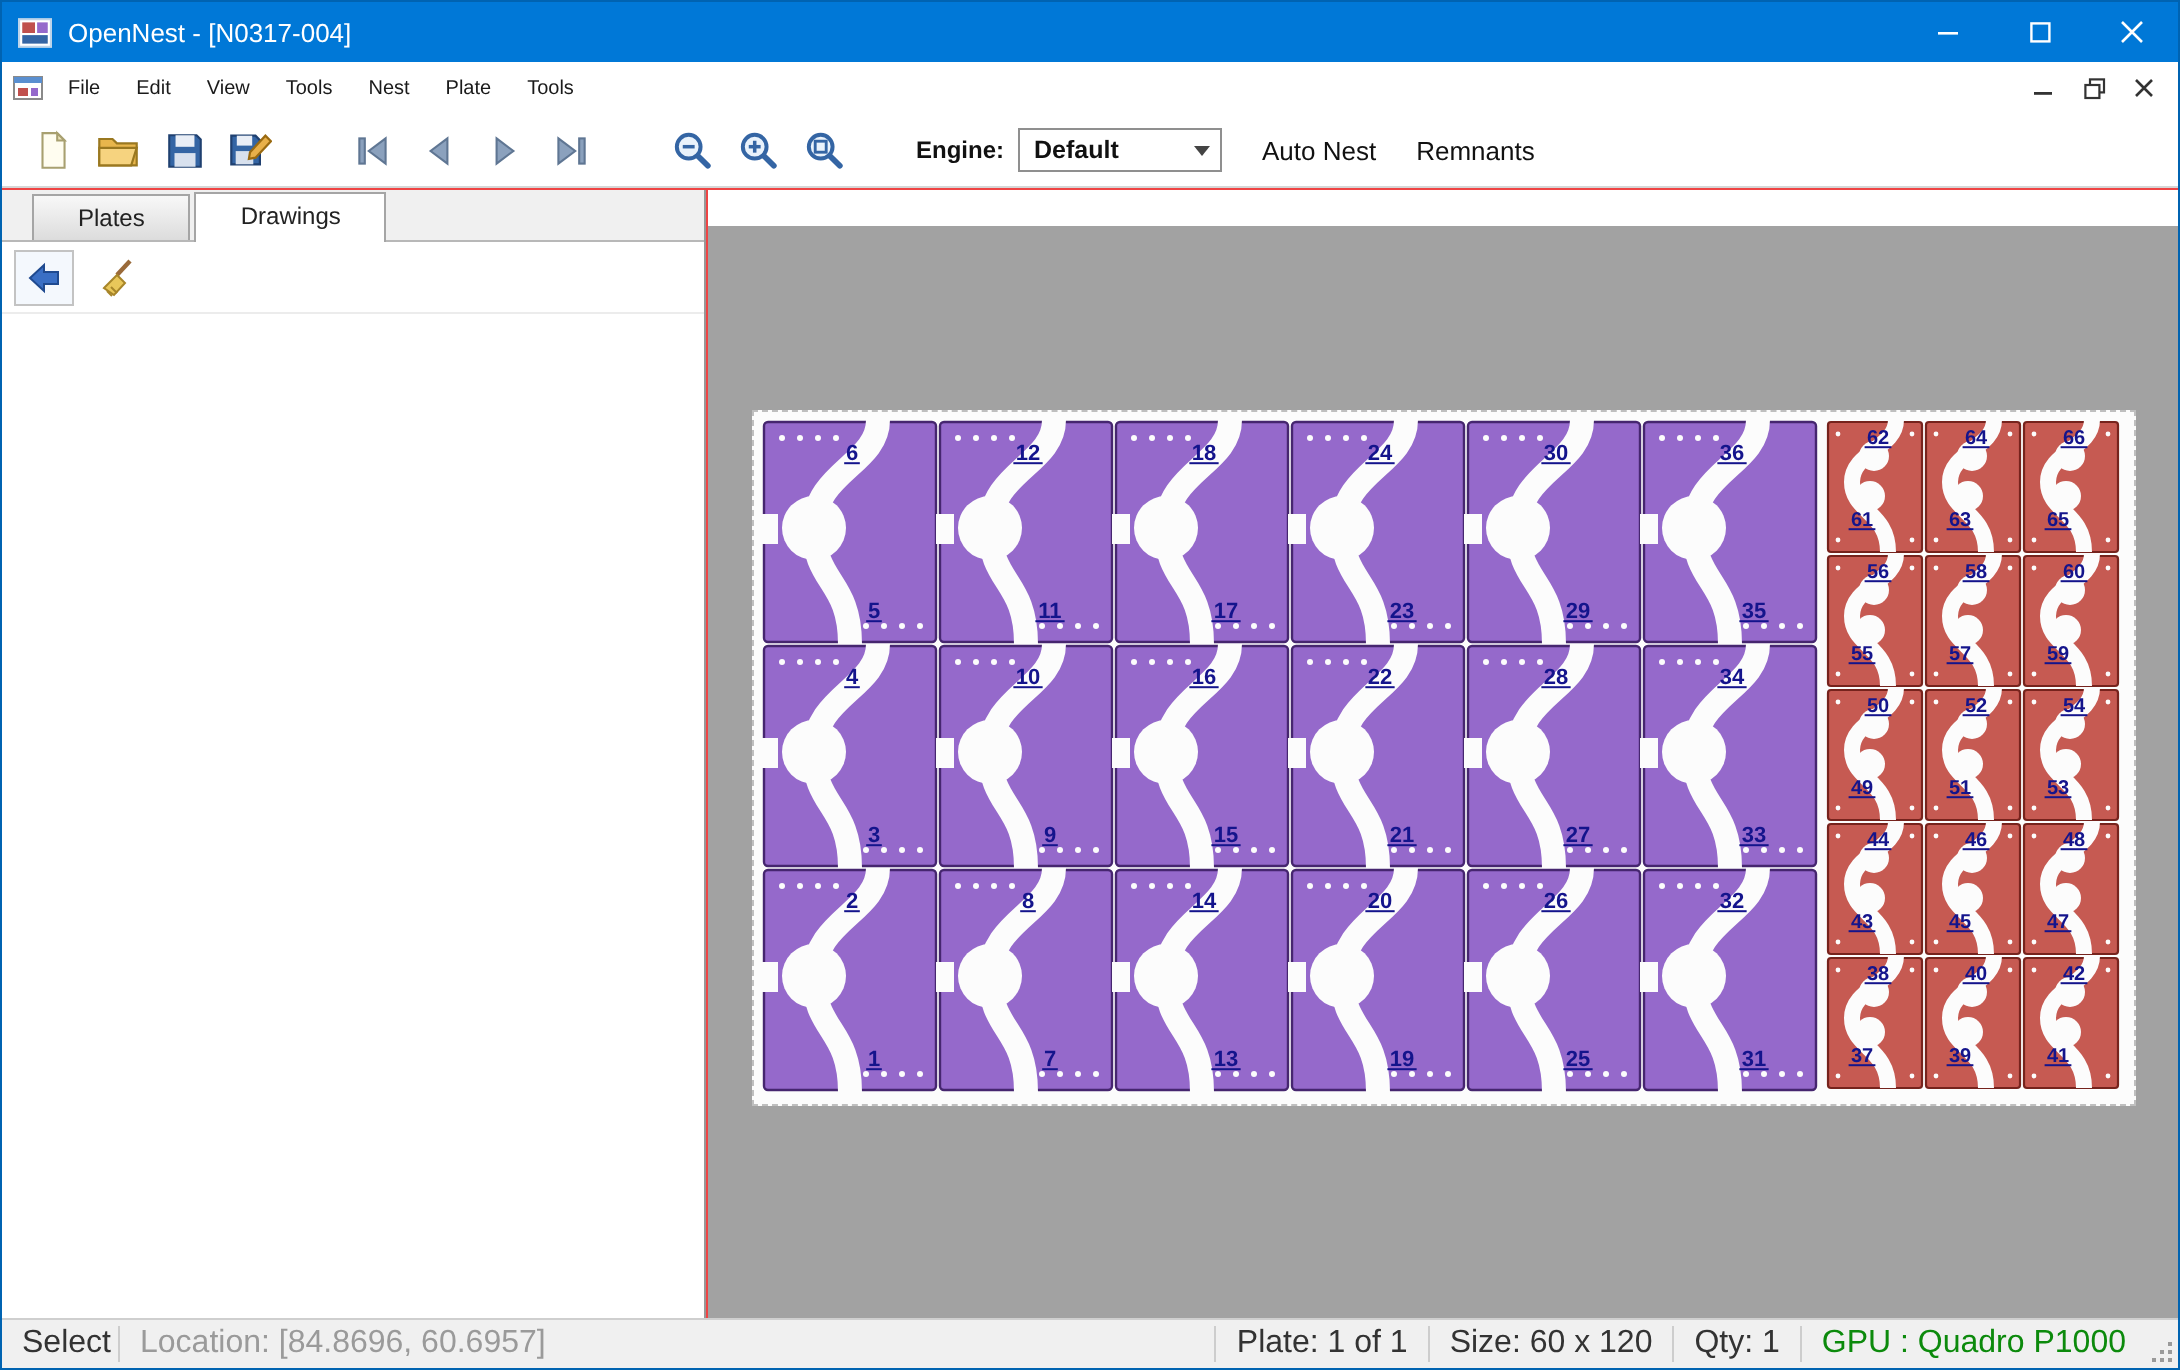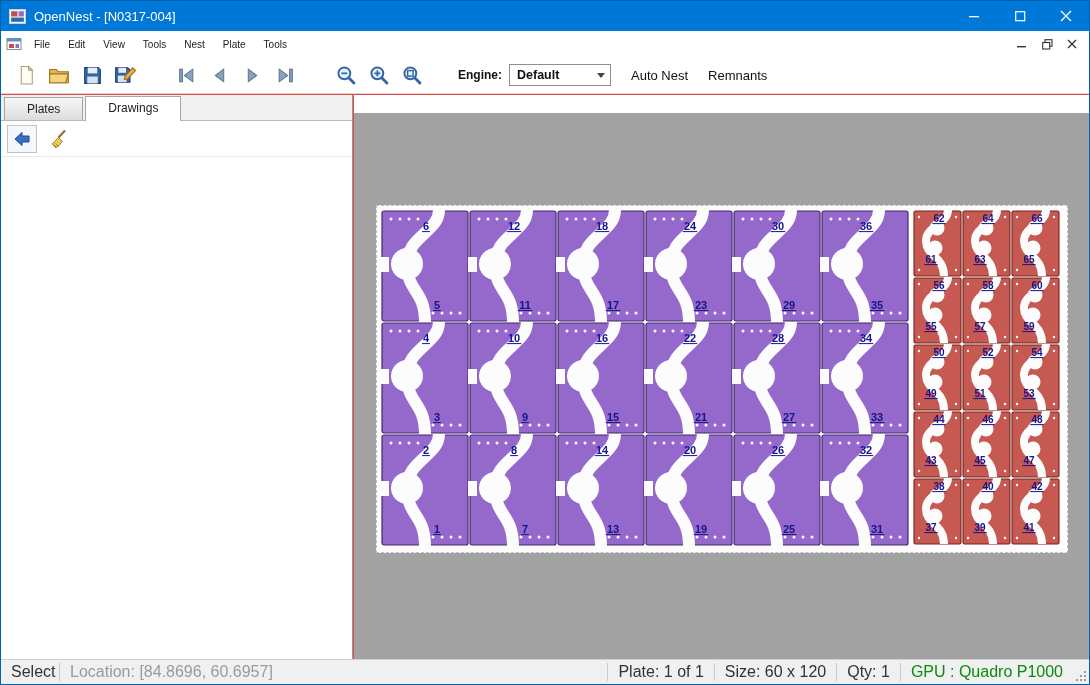--- a/index.html
+++ b/index.html
@@ -23,21 +23,21 @@
   .toolbar { position:absolute; top:56px; left:0; right:0; height:37px; background:#fff; border-bottom:1px solid #d6d6d6; display:flex; align-items:center; padding-left:10px; }
   .tb-btn { width:30px; height:28px; display:flex; align-items:center; justify-content:center; margin-right:3px; border-radius:2px; }
   .tb-gap { width:28px; }
   .engine-label { font-size:12px; font-weight:bold; color:#111; margin-right:7px; }
   .combo { width:102px; height:22px; border:1px solid #8f8f8f; background:#fff; display:flex; align-items:center; font-size:12.5px; padding-left:7px; color:#111;font-weight:bold; }
   .combo-arrow { margin-left:auto; margin-right:5px; width:0; height:0; border-left:4px solid transparent; border-right:4px solid transparent; border-top:5px solid #444; }
   .tb-label { font-size:13px; color:#111; margin-left:20px; }
 
   
   .sidepanel { position:absolute; top:94px; left:0; width:352px; bottom:25px; background:#fff; border-right:1px solid #989898; }
-  .tabstrip { height:26px; background:#f0f0f0; border-bottom:1px solid #b8b8b8; display:flex; align-items:flex-end; padding-left:3px; }
+  .tabstrip { height:26px; background:#f0f0f0; border-bottom:1px solid #b8b8b8; display:flex; align-items:flex-end; padding-left:15px; }
   .tab { font-size:12px; color:#222; padding:4px 22px 4px 22px; border:1px solid #a5a5a5; border-bottom:none; background:linear-gradient(#f8f8f8,#dcdcdc); margin-right:2px; }
   .tab.active { background:#fff; margin-bottom:-1px; padding-bottom:6px; }
   .panel-toolbar { height:36px; display:flex; align-items:center; padding-left:6px; gap:7px; background:#fff; border-bottom:1px solid #ececec; }
   .ptool-btn { width:30px; height:28px; display:flex; align-items:center; justify-content:center; }
   .ptool-btn.boxed { border:1px solid #c3c3c3; background:#f4f8fd; }
   .drawing-list { }
   .ditem { display:flex; background:#fbf8dc; padding:9px 6px 9px 8px; }
   .dthumb { width:98px; min-width:98px; display:flex; align-items:center; justify-content:center; }
   .dtext { padding-left:8px; padding-top:2px; }
   .dtitle { font-size:13px; font-weight:bold; color:#141414; margin-bottom:5px; }

